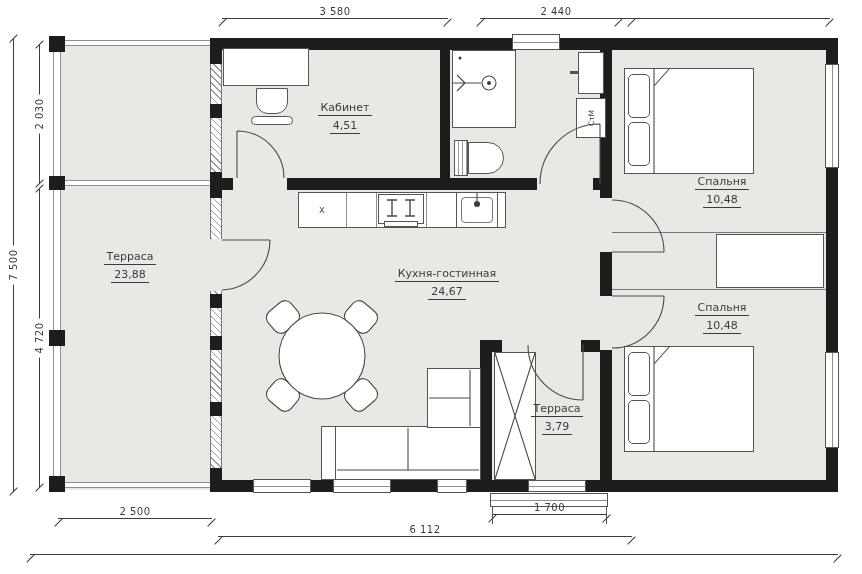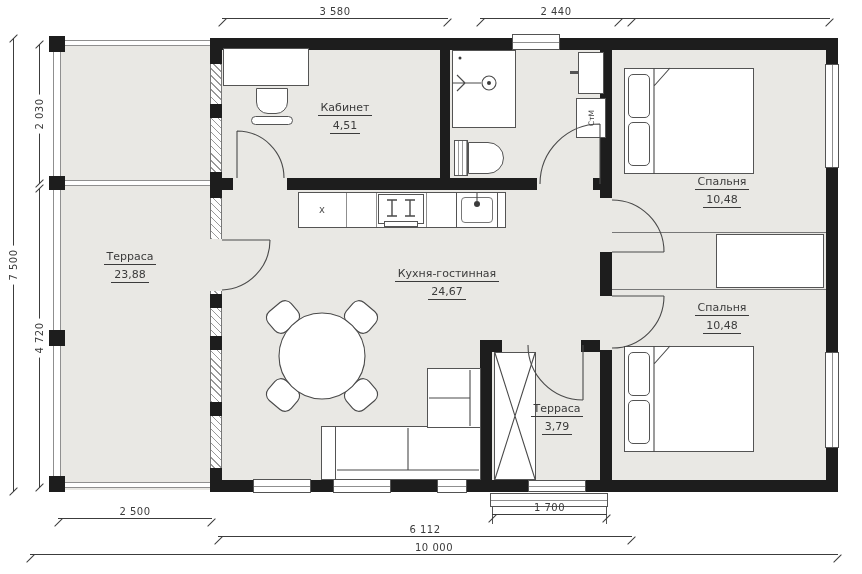--- a/index.html
+++ b/index.html
@@ -222,21 +222,20 @@
   <div class="a dim-h" style="left:218px;top:524px;width:414px;">
     <div class="dline"></div>
       <span class="tick t-left"></span>
       <span class="tick t-right"></span>
     <span class="dlabel">6 112</span>
   </div>
   <div class="a dim-h" style="left:30px;top:542px;width:808px;">
     <div class="dline"></div>
       <span class="tick t-left"></span>
       <span class="tick t-right"></span>
-    <span class="dlabel">10 000</span>
   </div>
 
   <svg width="862" height="574" viewBox="0 0 862 574">
     <g stroke="#4a4a4a" stroke-width="1.1" fill="none">
 
       <path d="M 237 178 L 237 131 M 237 131 A 47 47 0 0 1 284 178"></path>
       <path d="M 600 184 L 600 124 M 540 184 A 60 60 0 0 1 600 124"></path>
       <path d="M 612 252 L 664 252 M 664 252 A 52 52 0 0 0 612 200"></path>
       <path d="M 612 296 L 664 296 M 664 296 A 52 52 0 0 1 612 348"></path>
       <path d="M 222 240 L 270 240 M 270 240 A 50 50 0 0 1 222 290"></path>

